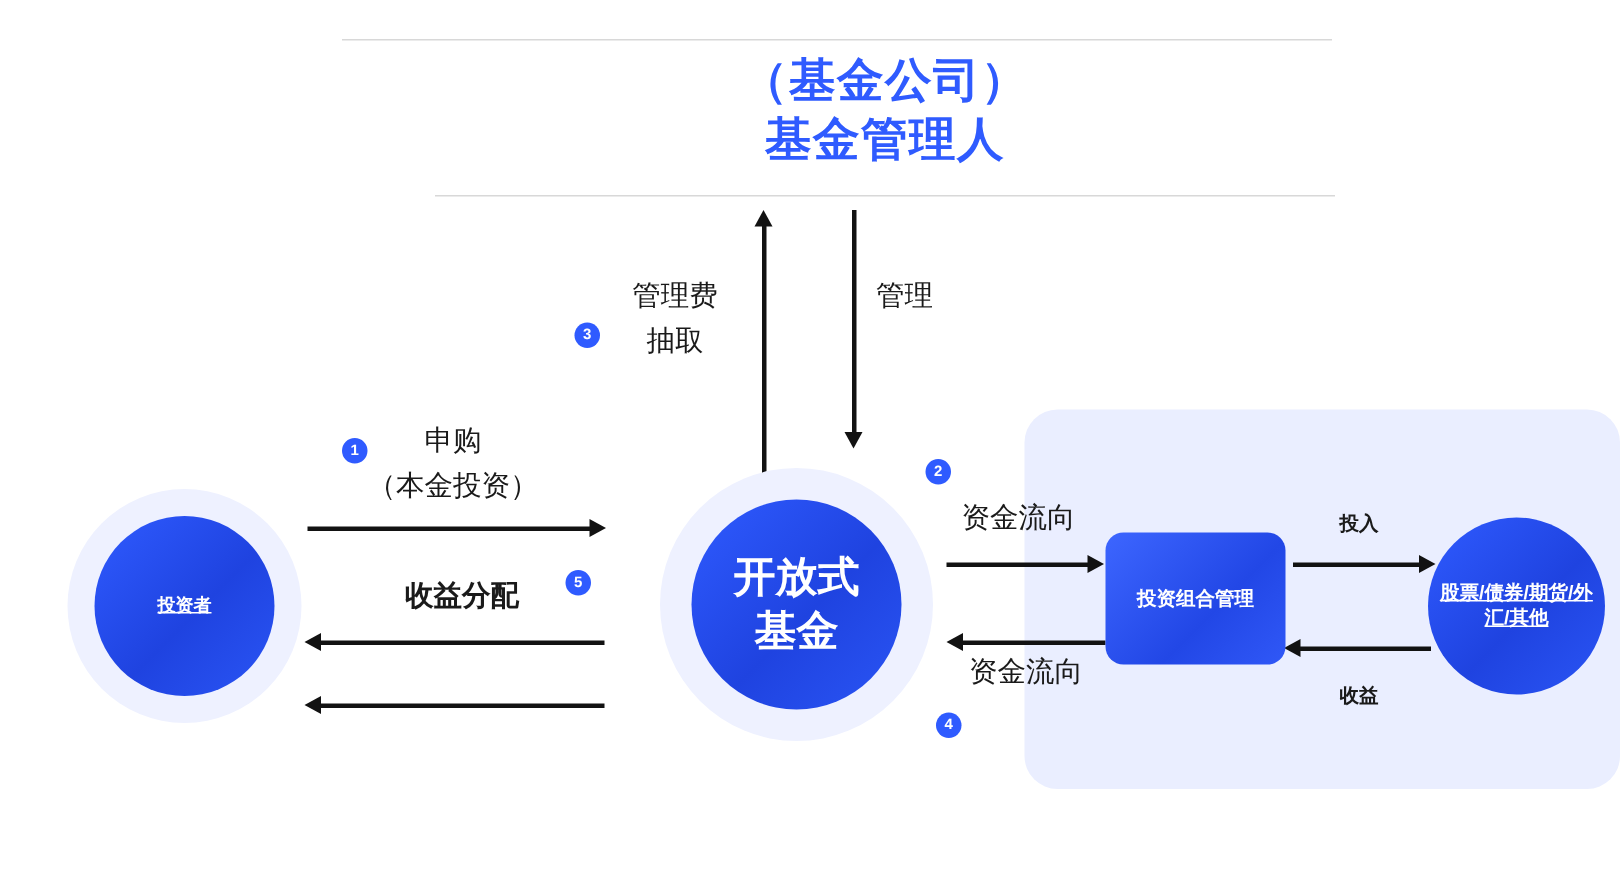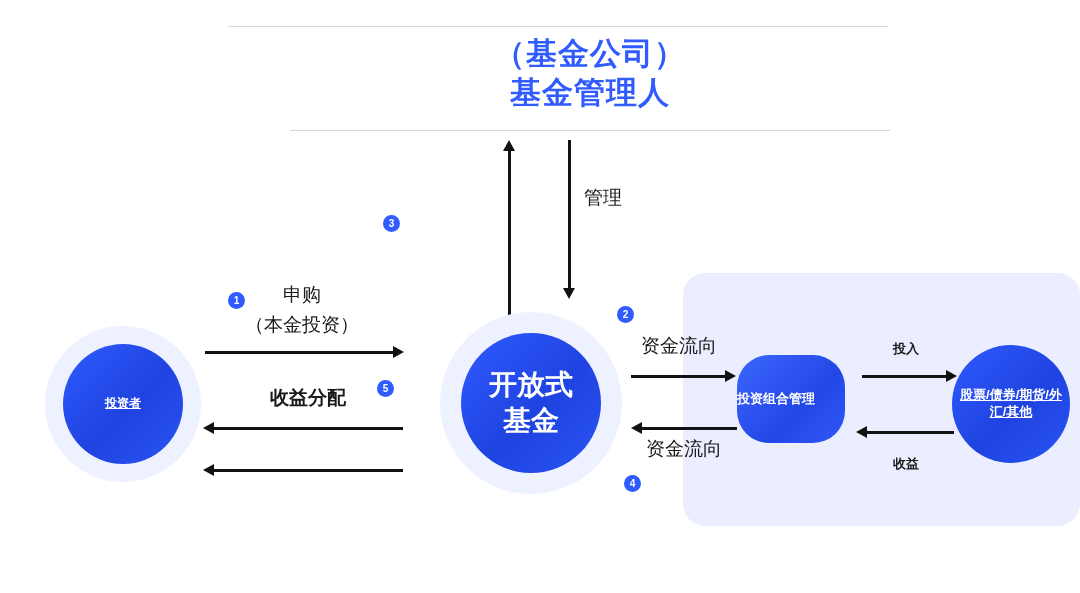--- a/index.html
+++ b/index.html
@@ -78,30 +78,30 @@
     top: 273px;
     width: 397px;
     height: 253px;
     background: #eaeeff;
     border-radius: 22px;
   }
   #portfolio-box {
     position: absolute;
     left: 737px;
     top: 355px;
-    width: 108px;
+    width: 120px;
     height: 88px;
-    border-radius: 32px;
+    border-radius: 12px;
     background: linear-gradient(135deg, #3d66ff 0%, #2247e6 60%, #3058f7 100%);
     color: #ffffff;
     font-size: 13px;
     font-weight: bold;
     display: flex;
     align-items: center;
-    justify-content: flex-start;
+    justify-content: center;
     text-align: center;
   }
 
   
   .hline {
     position: absolute;
     height: 2.5px;
     background: #121212;
   }
   .vline {
@@ -220,20 +220,22 @@
   </div>
 
   <div id="portfolio-box">
     <span>投资组合管理</span>
   </div>
 
   <div class="circle" id="asset-circle">
     <span class="lbl">股票/债券/期货/外汇/其他</span>
   </div>
 
+  <div class="label" style="left:395px; top:183px; width:110px;">管理费
+抽取</div>
 
   <div class="label" style="left:217px; top:280px; width:170px;">申购
 （本金投资）</div>
 
   <div class="label" style="left:548px; top:183px; width:110px;">管理</div>
 
   <div class="label" style="left:223px; top:383px; width:170px;font-weight:bold;">收益分配</div>
 
 
   <div class="label" style="left:614px; top:331px; width:130px;">资金流向</div>

